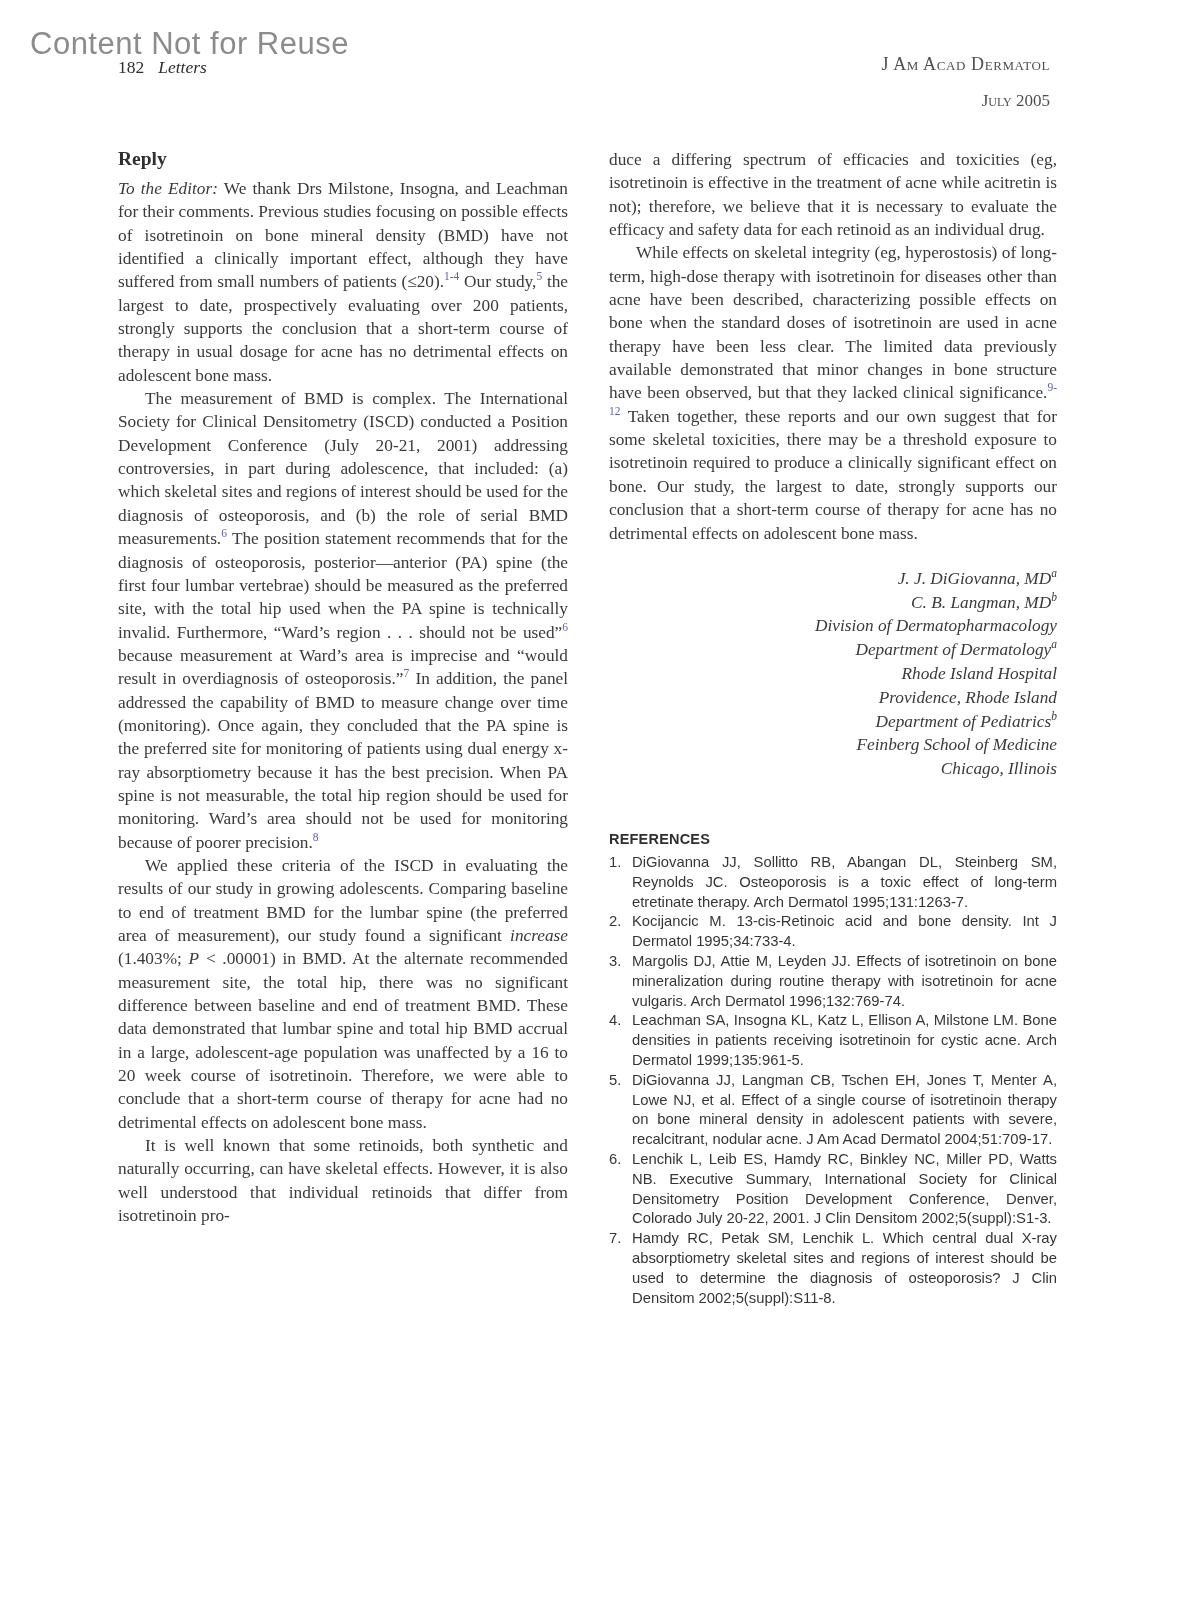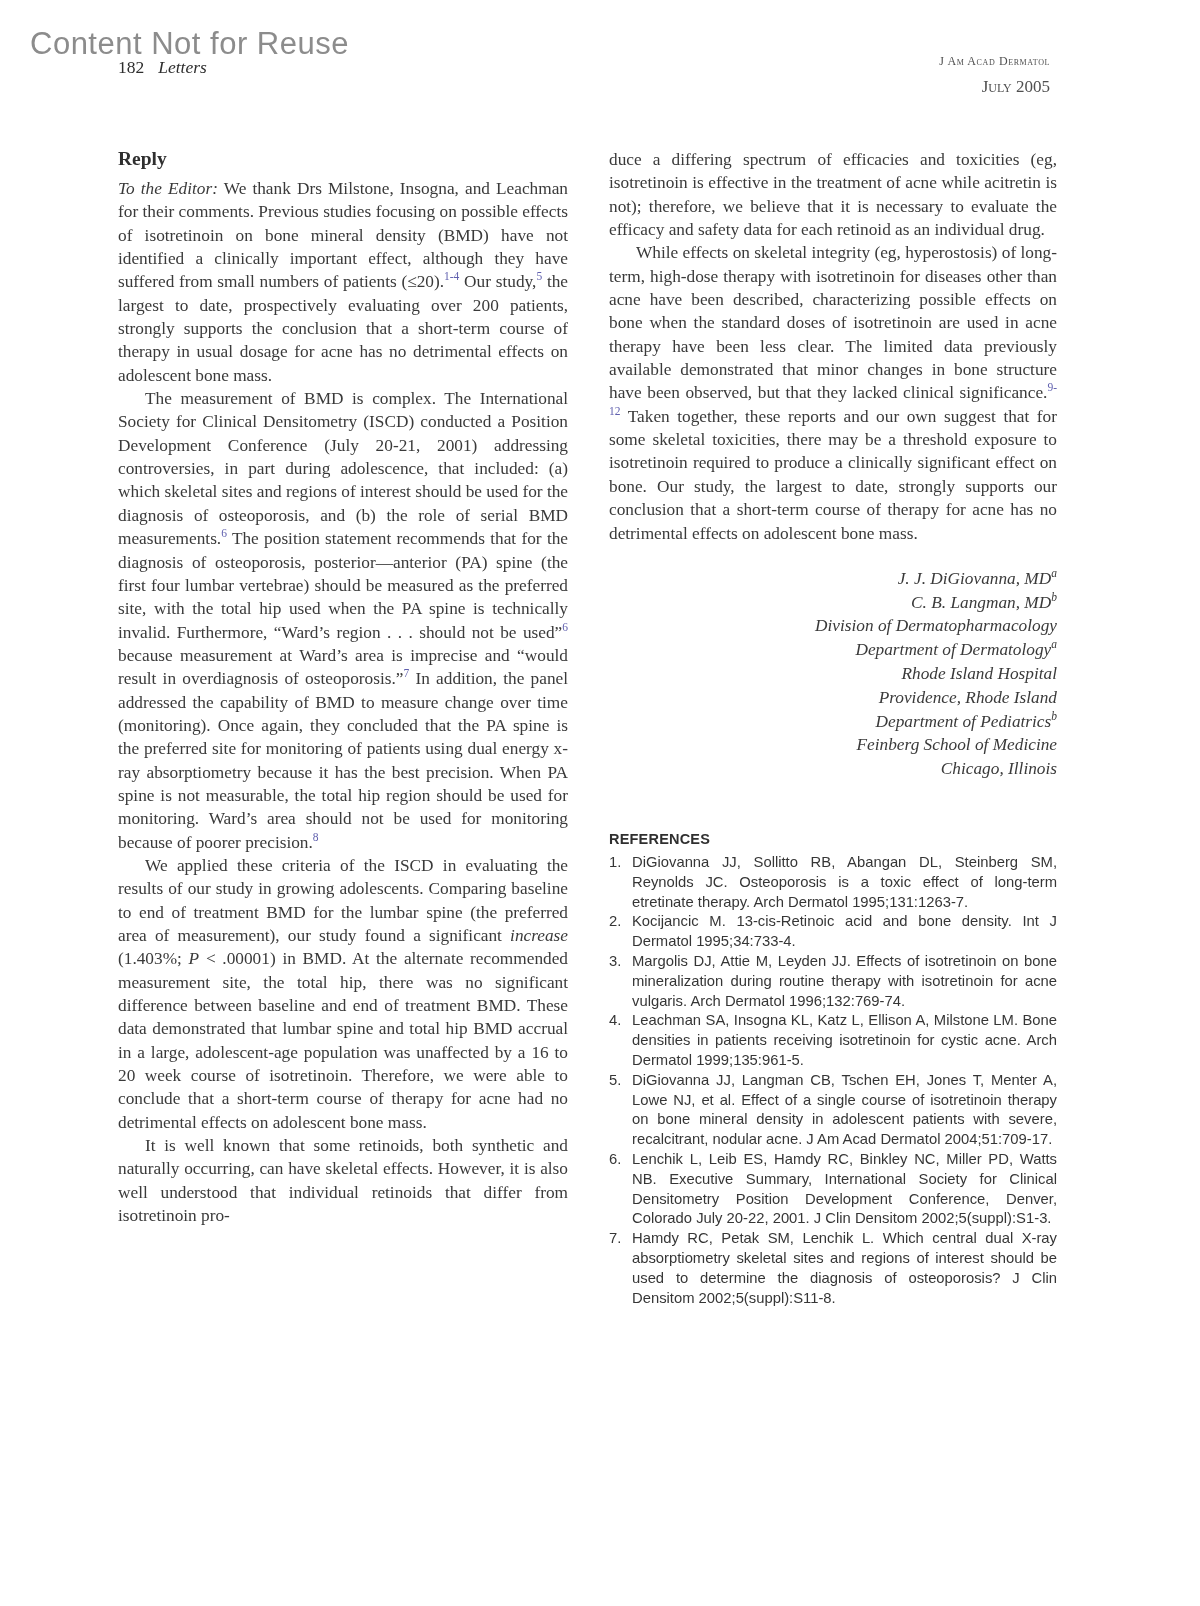--- a/index.html
+++ b/index.html
@@ -12,22 +12,22 @@
     font-family:"Liberation Sans", sans-serif;
     font-size:31px; color:#8c8c8c; letter-spacing:0.5px; white-space:nowrap;
   }
   .header-left { position:absolute; left:118px; top:57px; color:#2e2e2e; white-space:nowrap; }
   .page-num { font-weight:normal; font-size:17.5px; }
   .section-title { font-style:italic; font-size:17.5px; margin-left:14px; }
   .header-right {
     position:absolute; right:150px; top:54px; text-align:right;
     color:#4f4f4f; font-variant:small-caps;
   }
-  .journal-name { font-size:12px; letter-spacing:0.6px; }
-  .journal-issue { font-size:17px; margin-top:8px; }
+  .journal-name { font-size:18px; letter-spacing:0.6px; }
+  .journal-issue { font-size:17px; margin-top:16px; }
 
   .col { position:absolute; top:148px; }
   .col-left  { left:118px; width:450px; }
   .col-right { left:609px; width:448px; }
 
   .reply-heading { margin:0 0 7px 0; font-size:19.5px; font-weight:bold; color:#2f2f2f; }
   .body-para {
     margin:0; font-size:17.3px; line-height:23.35px; color:#3a3a3a;
     text-align:justify;
   }

